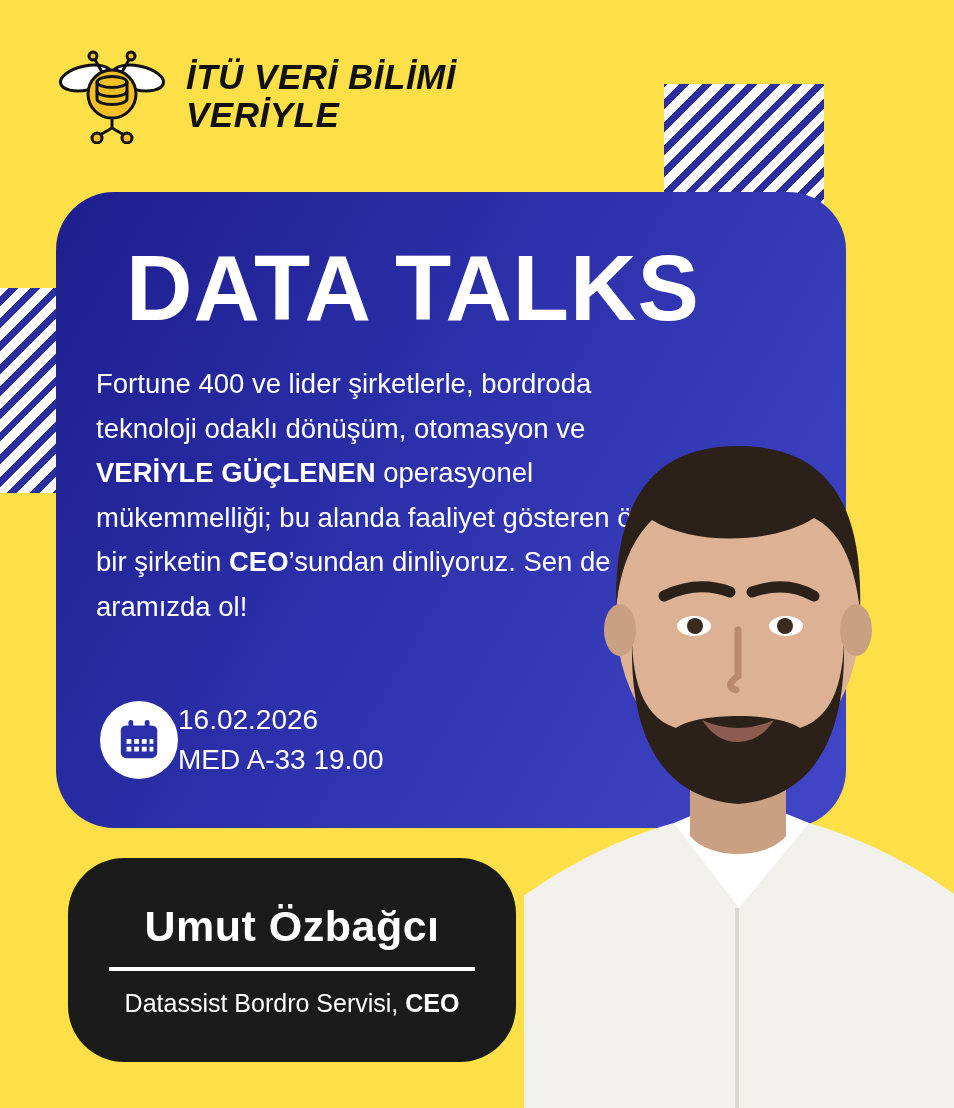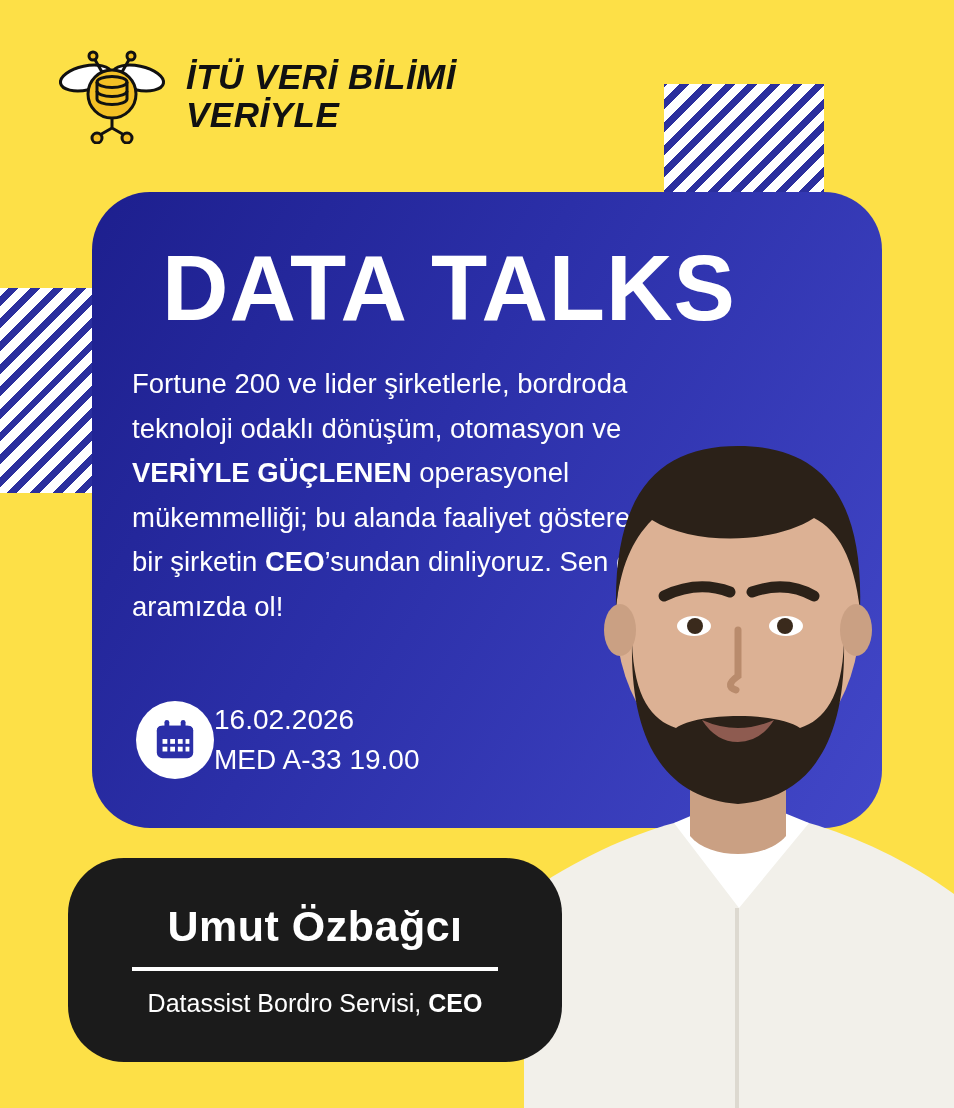--- a/index.html
+++ b/index.html
@@ -70,21 +70,20 @@
   
   .card {
     position: absolute;
     left: 56px;
     top: 192px;
     width: 790px;
     height: 636px;
     border-radius: 58px;
     background: linear-gradient(120deg, #1d1f8e 0%, #2b2fa8 42%, #4247c8 100%);
     overflow: hidden;
-    margin-left: 36px;
   }
   .card-title {
     position: absolute;
     left: 70px;
     top: 44px;
     font-size: 92px;
     font-weight: bold;
     letter-spacing: 1px;
     color: #ffffff;
     white-space: nowrap;
@@ -132,21 +131,21 @@
     width: 430px;
     height: 740px;
     overflow: hidden;
   }
 
   
   .name-pill {
     position: absolute;
     left: 68px;
     top: 858px;
-    width: 494px;
+    width: 448px;
     height: 204px;
     border-radius: 56px;
     background: #1b1b1b;
     color: #ffffff;
     display: flex;
     flex-direction: column;
     align-items: center;
     justify-content: center;
   }
   .speaker-name {
@@ -199,21 +198,21 @@
       </svg>
     </div>
     <div class="club-name">
       <span>İTÜ VERİ BİLİMİ</span>
       <span class="line2">VERİYLE</span>
     </div>
   </div>
 
   <div class="card">
     <div class="card-title">DATA TALKS</div>
-    <div class="card-body"><span>Fortune 200 ve lider şirketlerle, bordroda teknoloji odaklı dönüşüm, otomasyon ve </span><b>VERİYLE GÜÇLENEN</b><span> operasyonel mükemmelliği; bu alanda faaliyet gösteren öncü bir şirketin </span><b>CEO</b><span>’sundan dinliyoruz. Sen de aramızda ol!</span></div>
+    <div class="card-body"><span>Fortune 400 ve lider şirketlerle, bordroda teknoloji odaklı dönüşüm, otomasyon ve </span><b>VERİYLE GÜÇLENEN</b><span> operasyonel mükemmelliği; bu alanda faaliyet gösteren öncü bir şirketin </span><b>CEO</b><span>’sundan dinliyoruz. Sen de aramızda ol!</span></div>
 
     <div class="info-row">
       <div class="cal-badge">
         <svg viewBox="0 0 48 48" width="46" height="46" aria-hidden="true">
           <rect x="5" y="9" width="38" height="34" rx="6" fill="#2b2fa8"></rect>
           <rect x="5" y="9" width="38" height="10" rx="5" fill="#2b2fa8"></rect>
           <rect x="13" y="3" width="5" height="11" rx="2.5" fill="#2b2fa8"></rect>
           <rect x="30" y="3" width="5" height="11" rx="2.5" fill="#2b2fa8"></rect>
           <g fill="#ffffff">
             <rect x="11" y="23" width="5" height="5"></rect>

